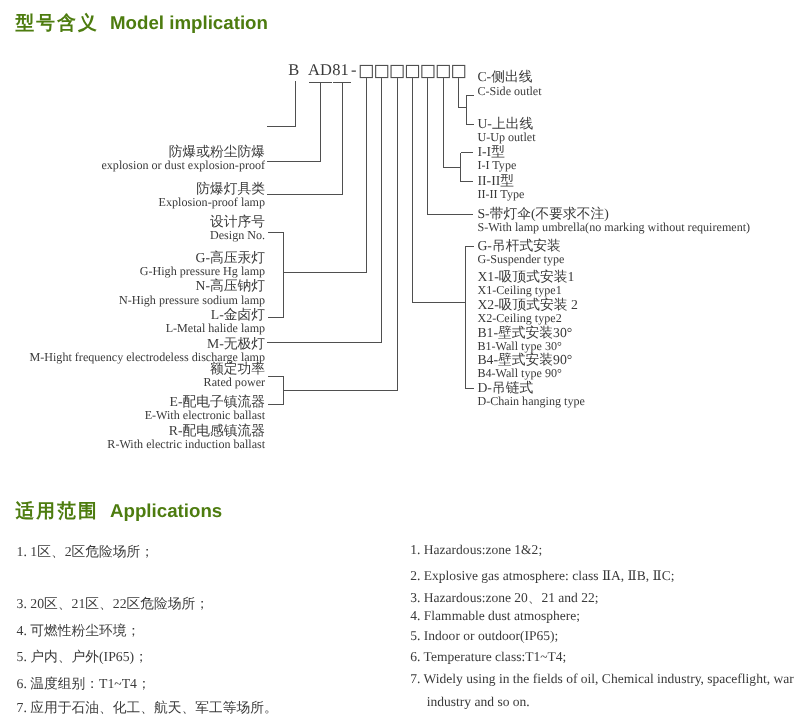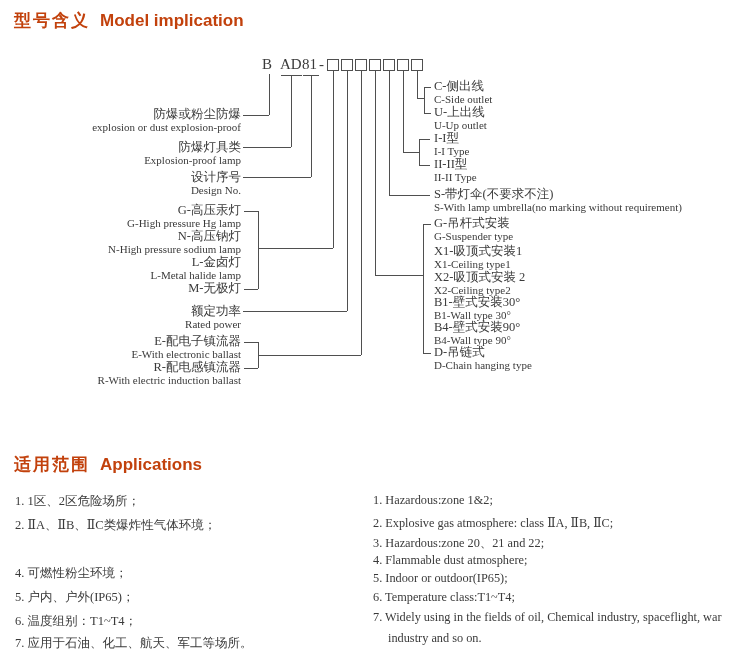--- a/index.html
+++ b/index.html
@@ -1,26 +1,26 @@
 <!DOCTYPE html>
 <html><head>
 <meta charset="utf-8">
 <style>
   html,body{margin:0;padding:0;background:#fff;}
   .page{position:relative;width:730px;height:649px;background:#ffffff;overflow:hidden;
         font-family:"Liberation Serif","DejaVu Serif",serif;color:#3a3a3a;}
   .heading{position:absolute;left:14px;font-family:"Liberation Sans","DejaVu Sans",sans-serif;
-           font-weight:bold;color:#c2410c;font-size:17px;white-space:nowrap;}
+           font-weight:bold;color:#4d7c0f;font-size:17px;white-space:nowrap;}
   .heading .zh{letter-spacing:2px;margin-right:10px;}
   svg.leads{position:absolute;left:0;top:0;pointer-events:none;}
   svg.leads line{stroke:#4f4f4f;stroke-width:1;shape-rendering:crispEdges;}
   .code-part{position:absolute;top:56px;font-size:15px;color:#3a3a3a;white-space:nowrap;}
   .mbox{position:absolute;top:59px;width:12px;height:12px;border:1px solid #4f4f4f;
         box-sizing:border-box;background:#fff;}
-  .lpair{position:absolute;right:489px;text-align:right;white-space:nowrap;}
+  .lpair{position:absolute;right:489px;text-align:right;white-space:nowrap;margin-top:24px;}
   .rpair{position:absolute;left:434px;text-align:left;white-space:nowrap;}
   .lpair .zh,.rpair .zh{font-size:12.5px;line-height:13px;}
   .lpair .en,.rpair .en{font-size:11px;line-height:13px;}
   .app-zh{position:absolute;left:15px;font-size:12.5px;line-height:14px;white-space:nowrap;}
   .app-en{position:absolute;left:373px;font-size:12.3px;line-height:21px;width:350px;
           padding-left:15px;text-indent:-15px;}
 </style>
 </head>
 <body>
 
@@ -108,35 +108,36 @@
   <div class="lpair" style="top:204px">
     <div class="zh">G-高压汞灯</div>
     <div class="en">G-High pressure Hg lamp</div>
   </div>
   <div class="lpair" style="top:256px">
     <div class="zh">L-金卤灯</div>
     <div class="en">L-Metal halide lamp</div>
   </div>
   <div class="lpair" style="top:282px">
     <div class="zh">M-无极灯</div>
+    <div class="en">M-Hight frequency electrodeless discharge lamp</div>
   </div>
   <div class="lpair" style="top:305px">
     <div class="zh">额定功率</div>
     <div class="en">Rated power</div>
   </div>
   <div class="lpair" style="top:361px">
     <div class="zh">R-配电感镇流器</div>
     <div class="en">R-With electric induction ballast</div>
   </div>
   <div class="lpair" style="top:335px">
     <div class="zh">E-配电子镇流器</div>
     <div class="en">E-With electronic ballast</div>
   </div>
 
-  <div class="rpair" style="top:80px">
+  <div class="rpair" style="top:64px">
     <div class="zh">C-侧出线</div>
     <div class="en">C-Side outlet</div>
   </div>
   <div class="rpair" style="top:106px">
     <div class="zh">U-上出线</div>
     <div class="en">U-Up outlet</div>
   </div>
   <div class="rpair" style="top:132px">
     <div class="zh">I-I型</div>
     <div class="en">I-I Type</div>
@@ -172,21 +173,21 @@
   <div class="rpair" style="top:346px">
     <div class="zh">D-吊链式</div>
     <div class="en">D-Chain hanging type</div>
   </div>
 
   <div class="heading" style="top:453px">
     <span class="zh">适用范围</span><span class="en">Applications</span>
   </div>
 
   <div class="app-zh" style="top:494px">1. 1区、2区危险场所；</div>
-  <div class="app-zh" style="top:518px">2. ⅡA、ⅡB、ⅡC类爆炸性气体环境；</div>
+  <div class="app-zh" style="top:542px">3. 20区、21区、22区危险场所；</div>
   <div class="app-zh" style="top:566px">4. 可燃性粉尘环境；</div>
   <div class="app-zh" style="top:590px">5. 户内、户外(IP65)；</div>
   <div class="app-zh" style="top:614px">6. 温度组别：T1~T4；</div>
   <div class="app-zh" style="top:636px">7. 应用于石油、化工、航天、军工等场所。</div>
 
   <div class="app-en" style="top:490px">1. Hazardous:zone 1&amp;2;</div>
   <div class="app-en" style="top:513px">2. Explosive gas atmosphere: class ⅡA, ⅡB, ⅡC;</div>
   <div class="app-en" style="top:533px">3. Hazardous:zone 20、21 and 22;</div>
   <div class="app-en" style="top:550px">4. Flammable dust atmosphere;</div>
   <div class="app-en" style="top:568px">5. Indoor or outdoor(IP65);</div>

